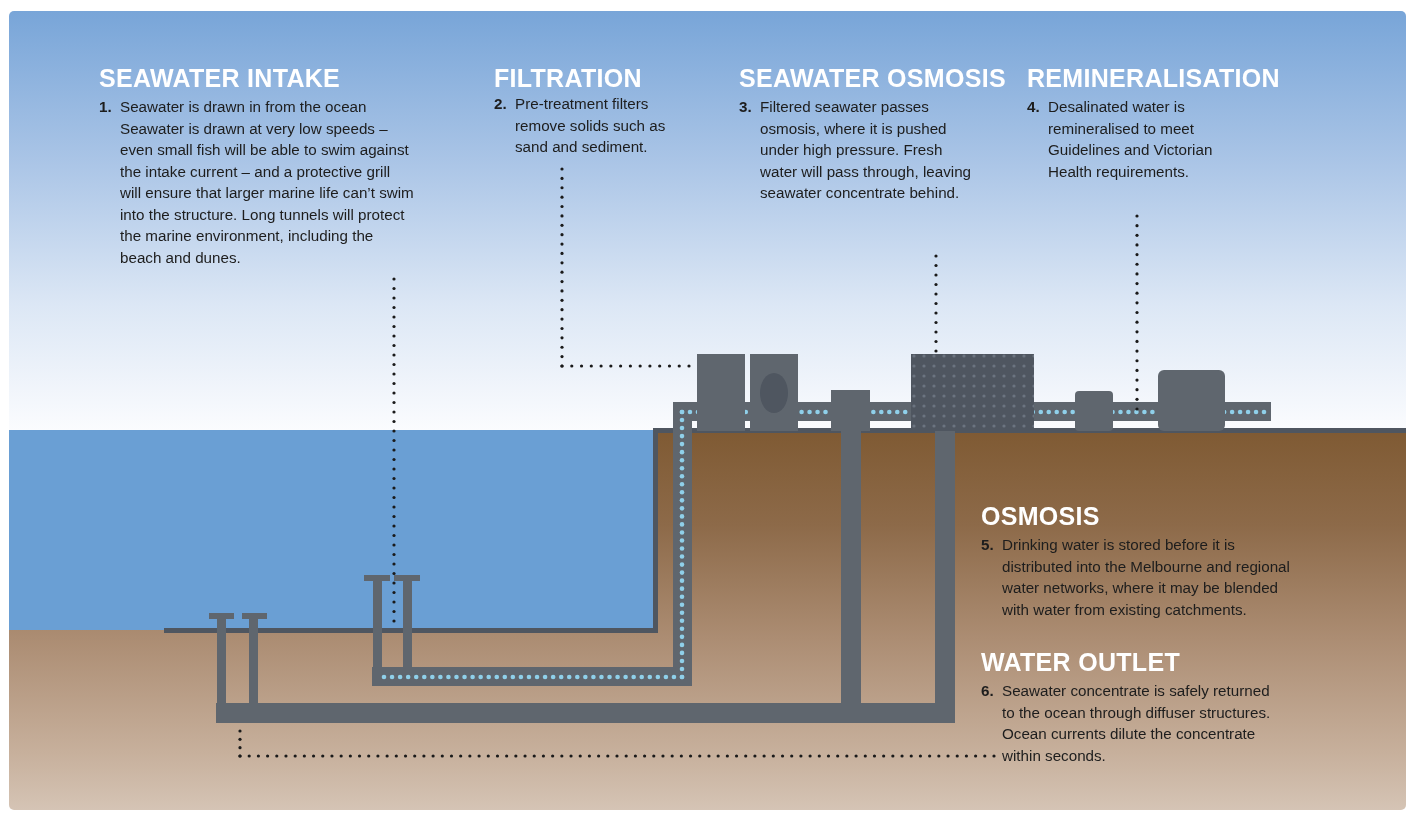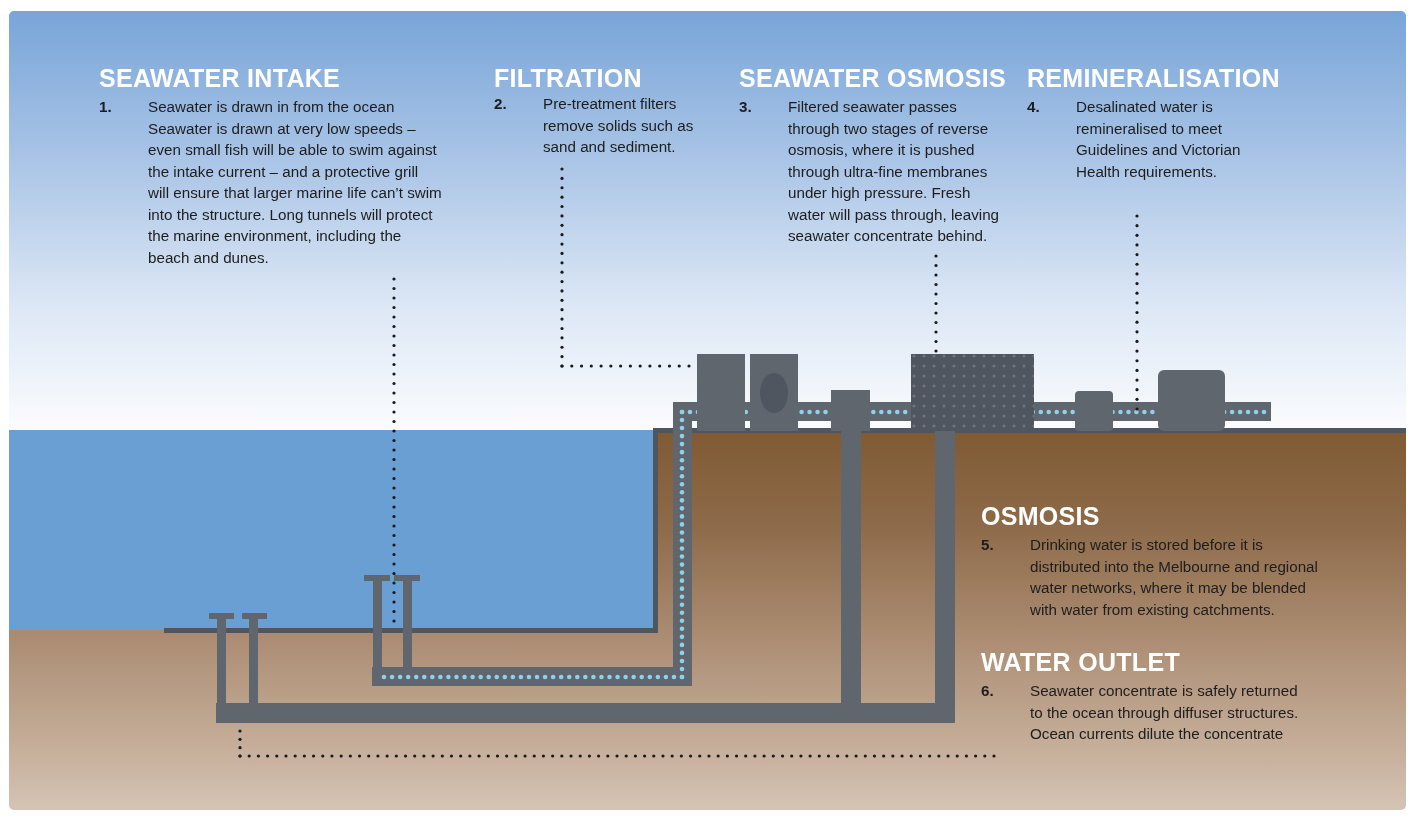--- a/index.html
+++ b/index.html
@@ -17,21 +17,21 @@
     background: linear-gradient(to bottom, #7f5a33 0%, #8d6a49 25%, #ac8d73 55%, #c7b09c 85%, #d5c4b5 100%);
   }
   svg.scene { position: absolute; left: 0; top: 0; }
   .block { position: absolute; color: #1d1d1d; }
   .heading {
     font-weight: bold; color: #ffffff; font-size: 25px; letter-spacing: 0.3px;
     line-height: 28px; margin: 0 0 4px 0; white-space: nowrap;
   }
   .item { display: flex; font-size: 15.2px; line-height: 21.5px; }
   .num { font-weight: bold; width: 21px; flex: none; }
-  .text { flex: 1; margin-left: 28px; }
+  .text { flex: 1; }
   .text span { display: block; white-space: nowrap; }
 </style>
 </head>
 <body>
 
 <div class="frame">
   <div class="sky"></div>
   <div class="ground"></div>
 
   <svg class="scene" width="1397" height="799" viewBox="0 0 1397 799">
@@ -452,23 +452,21 @@
         </div>
     </div>
   </div>
 
   <div class="block" style="left:730px; top:53px; width:270px;">
     <div class="heading">SEAWATER OSMOSIS</div>
     <div class="item">
       <div class="num">3.</div>
       <div class="text">
           <span>Filtered seawater passes</span>
-          <span>through two stages of reverse</span>
           <span>osmosis, where it is pushed</span>
-          <span>through ultra-fine membranes</span>
           <span>under high pressure. Fresh</span>
           <span>water will pass through, leaving</span>
           <span>seawater concentrate behind.</span>
         </div>
     </div>
   </div>
 
   <div class="block" style="left:1018px; top:53px; width:300px;">
     <div class="heading">REMINERALISATION</div>
     <div class="item">
@@ -496,16 +494,17 @@
   </div>
 
   <div class="block" style="left:972px; top:637px; width:370px;">
     <div class="heading">WATER OUTLET</div>
     <div class="item">
       <div class="num">6.</div>
       <div class="text">
           <span>Seawater concentrate is safely returned</span>
           <span>to the ocean through diffuser structures.</span>
           <span>Ocean currents dilute the concentrate</span>
+          <span>within seconds.</span>
         </div>
     </div>
   </div>
 </div>
 
 </body></html>

